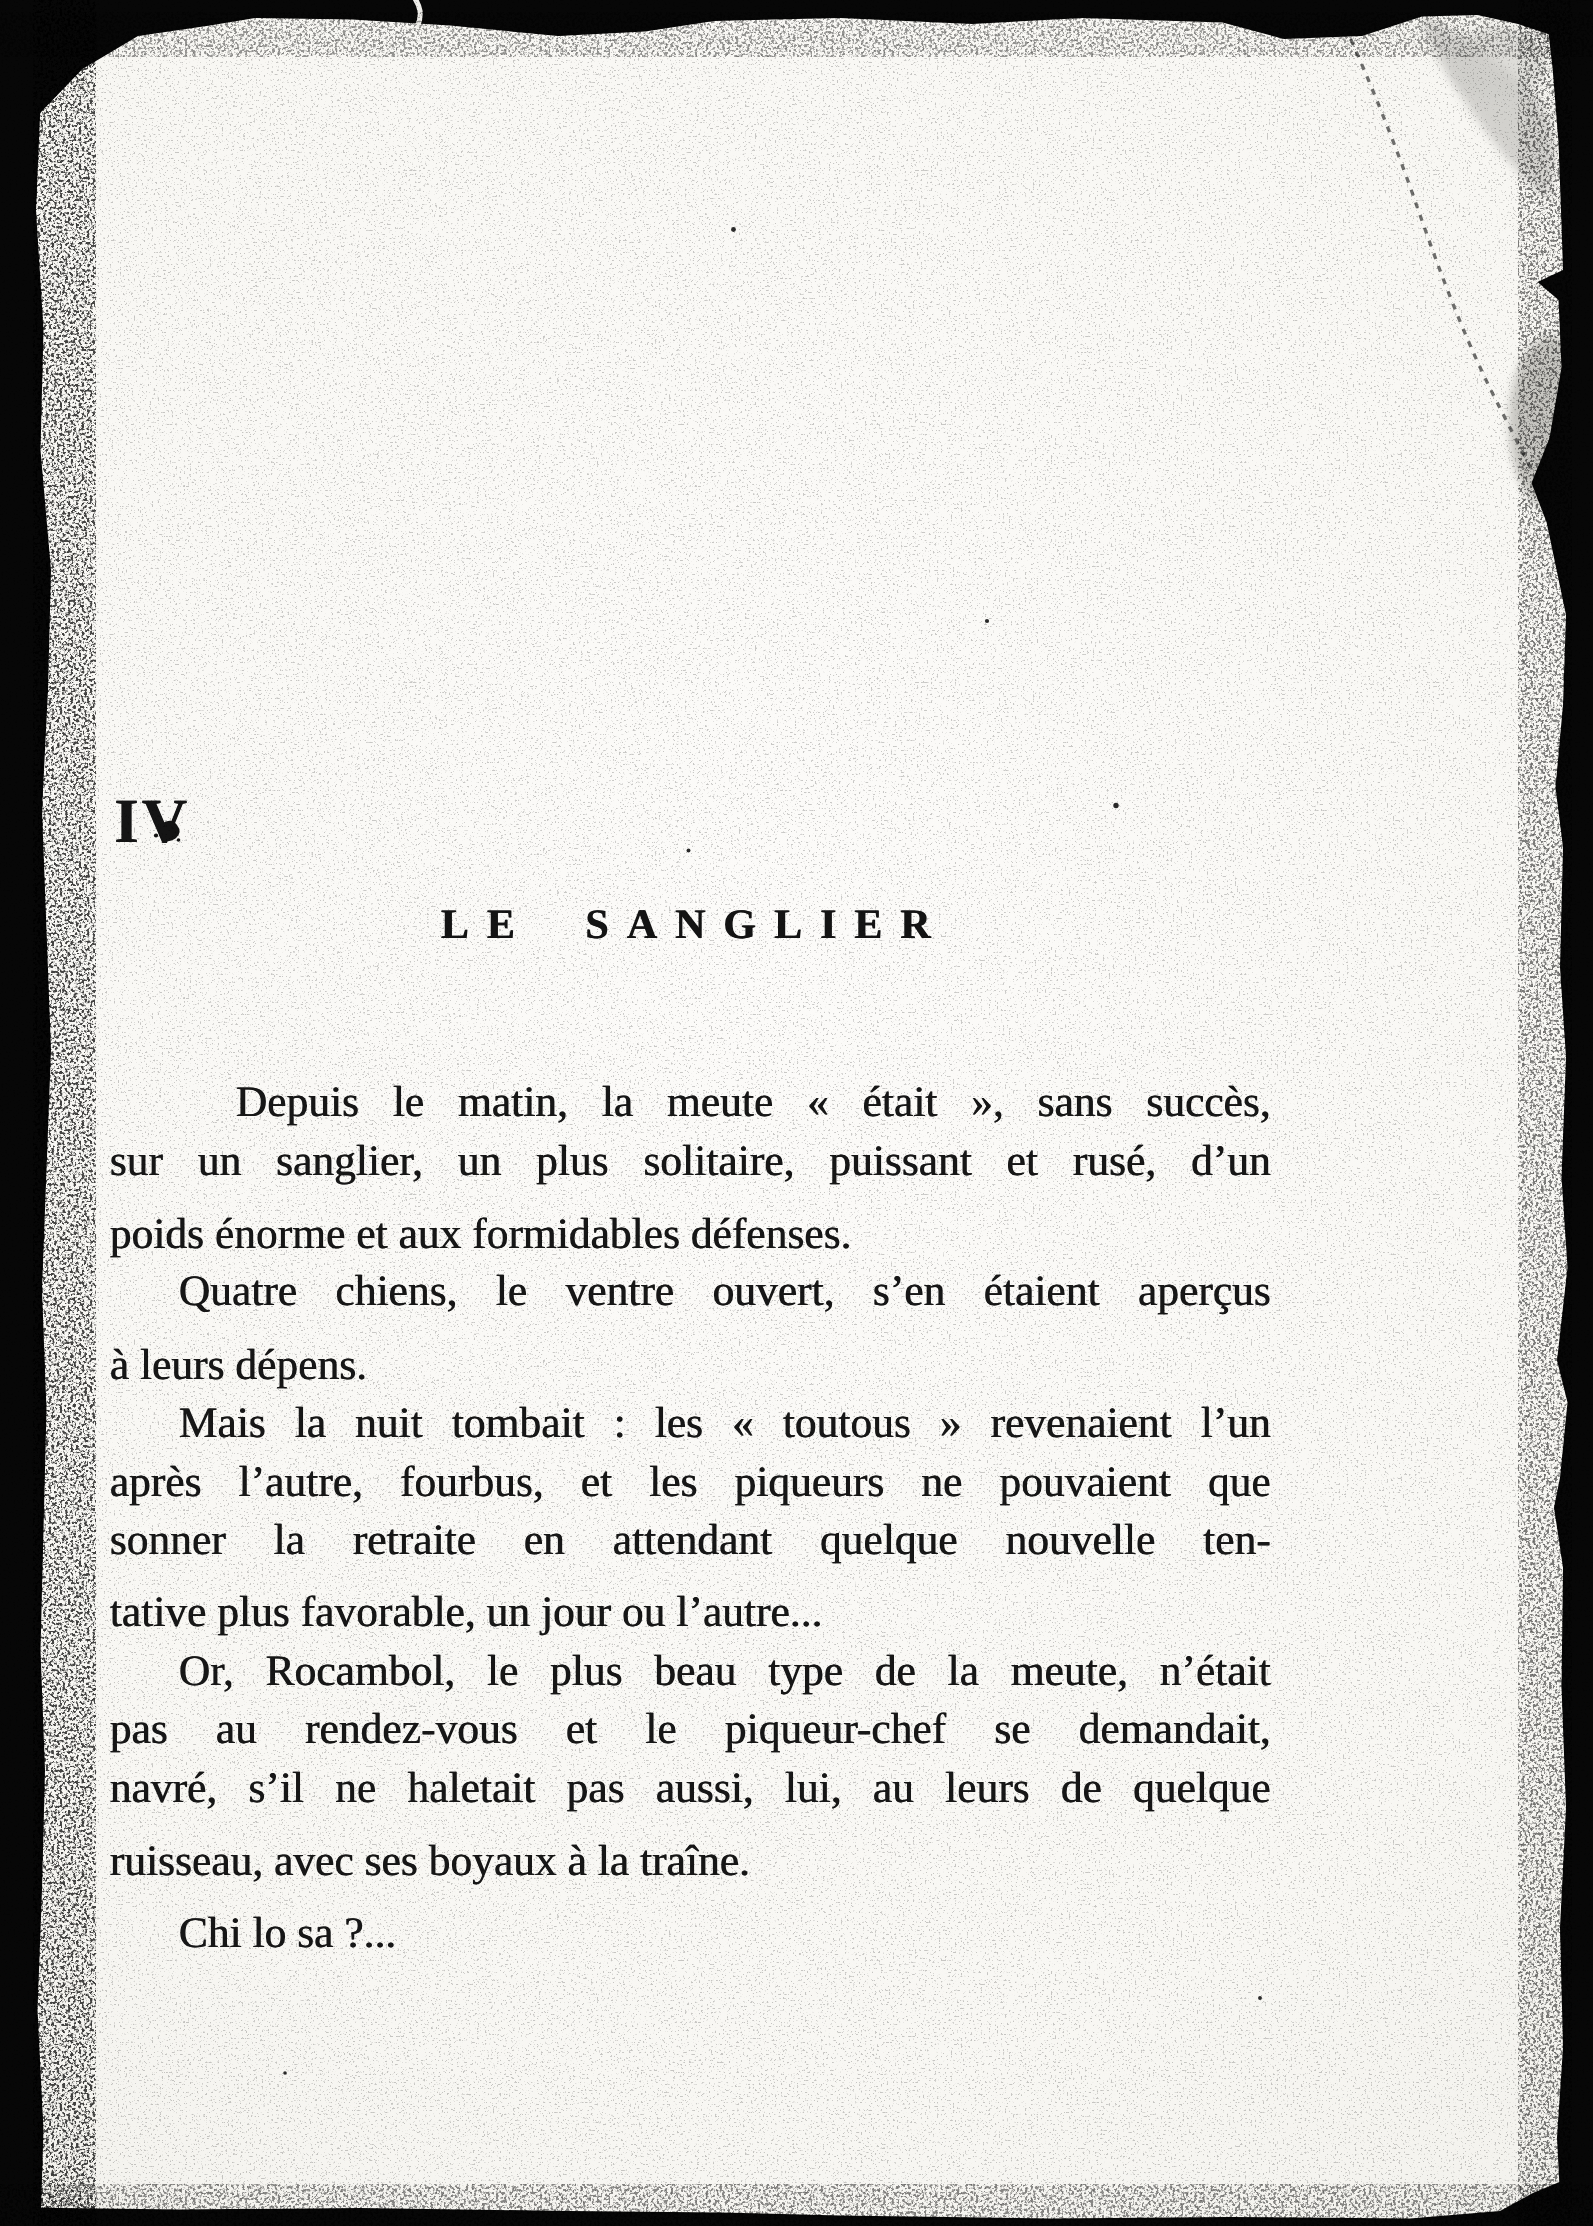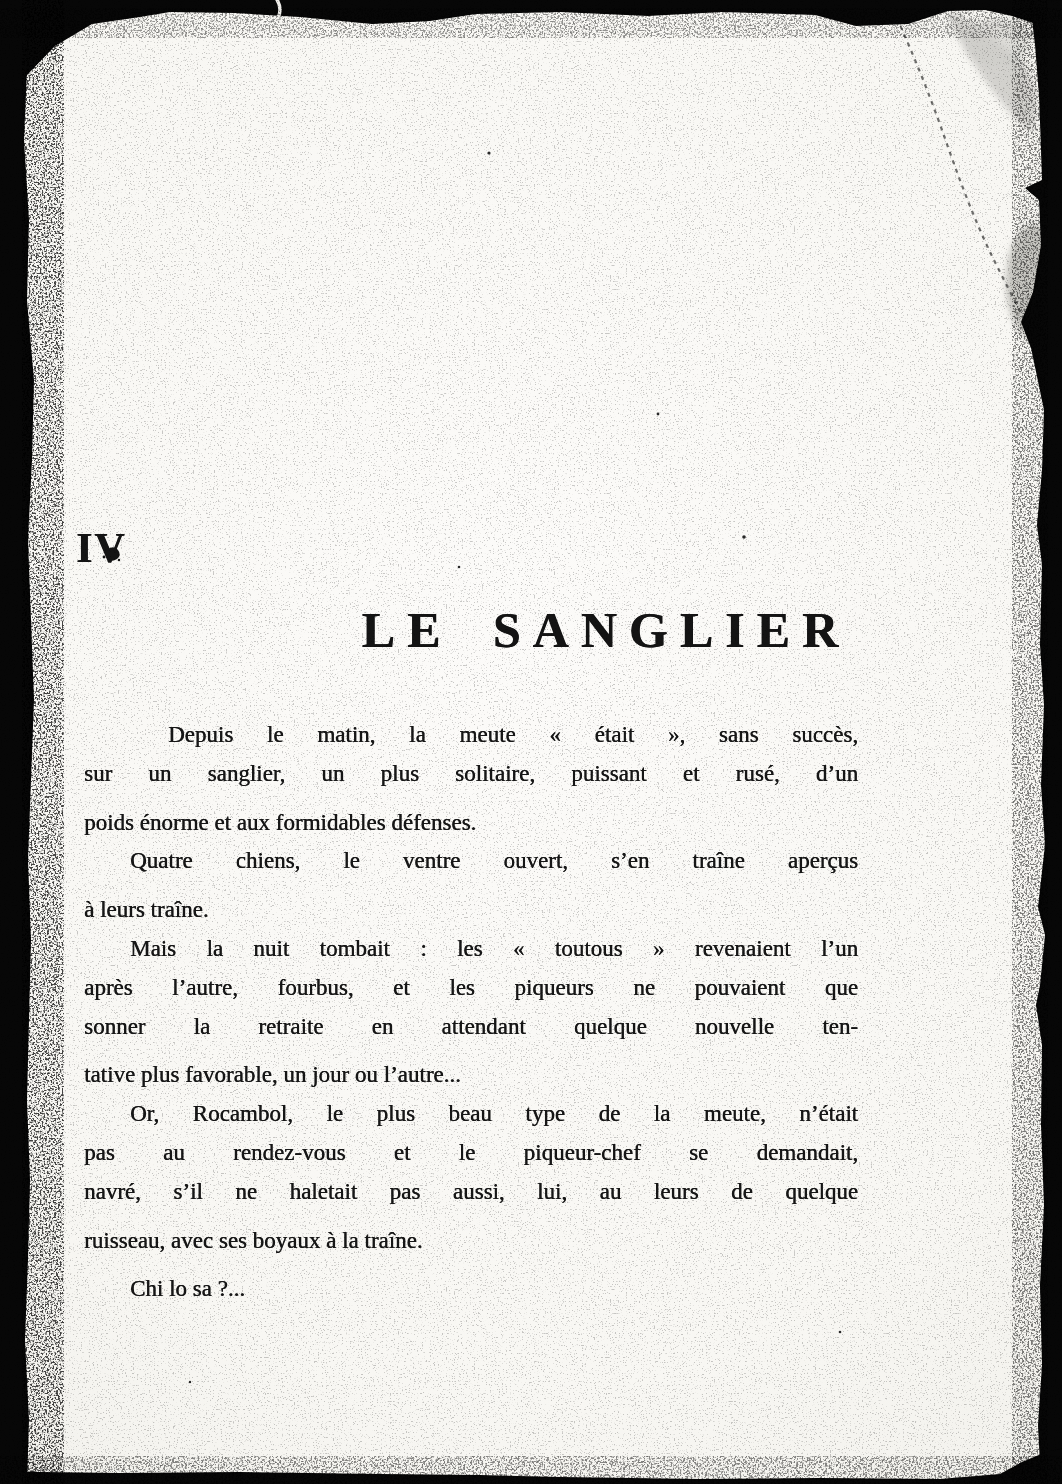--- a/index.html
+++ b/index.html
@@ -18,32 +18,32 @@
     position: absolute;
     left: 76px; width: 774px; top: 524px;
     font-size: 42px; font-weight: bold;
     letter-spacing: 2px;
     color: #151515;
     text-shadow: 0.4px 0 0 currentColor;
   }
   .chapter-title {
     position: absolute;
     left: 76px; width: 774px; top: 601px;
-    text-align: right;
-    font-size: 50px; font-weight: bold;
+    text-align: center;
+    font-size: 28px; font-weight: bold;
     letter-spacing: 12px;
     word-spacing: 16px;
     color: #141414;
     text-shadow: 0.5px 0 0 currentColor;
     white-space: nowrap;
   }
   .body-text {
     position: absolute;
-    left: 84px; top: 716px; width: 774px;
-    font-size: 23px;
+    left: 73px; top: 716px; width: 774px;
+    font-size: 29px;
     line-height: 38.8px;
     color: #171717;
     text-shadow: 0.45px 0 0 currentColor;
   }
   .line {
     text-align: justify;
     text-align-last: justify;
     white-space: normal;
   }
   .line.last { text-align-last: left; margin-top: 10px; }
@@ -59,22 +59,22 @@
 </head>
 <body>
 
 <div class="page">
   <div class="chapter-num">IV</div>
   <div class="chapter-title">LE SANGLIER</div>
   <div class="body-text">
       <div class="line first opening">Depuis le matin, la meute « était », sans succès,</div>
       <div class="line">sur un sanglier, un plus solitaire, puissant et rusé, d’un</div>
       <div class="line last">poids énorme et aux formidables défenses.</div>
-      <div class="line first">Quatre chiens, le ventre ouvert, s’en traîne aperçus</div>
-      <div class="line last">à leurs traîne.</div>
+      <div class="line first">Quatre chiens, le ventre ouvert, s’en étaient aperçus</div>
+      <div class="line last">à leurs dépens.</div>
       <div class="line first">Mais la nuit tombait : les « toutous » revenaient l’un</div>
       <div class="line">après l’autre, fourbus, et les piqueurs ne pouvaient que</div>
       <div class="line">sonner la retraite en attendant quelque nouvelle ten-</div>
       <div class="line last">tative plus favorable, un jour ou l’autre...</div>
       <div class="line first">Or, Rocambol, le plus beau type de la meute, n’était</div>
       <div class="line">pas au rendez-vous et le piqueur-chef se demandait,</div>
       <div class="line">navré, s’il ne haletait pas aussi, lui, au leurs de quelque</div>
       <div class="line last">ruisseau, avec ses boyaux à la traîne.</div>
       <div class="line first last">Chi lo sa ?...</div>
     </div>

